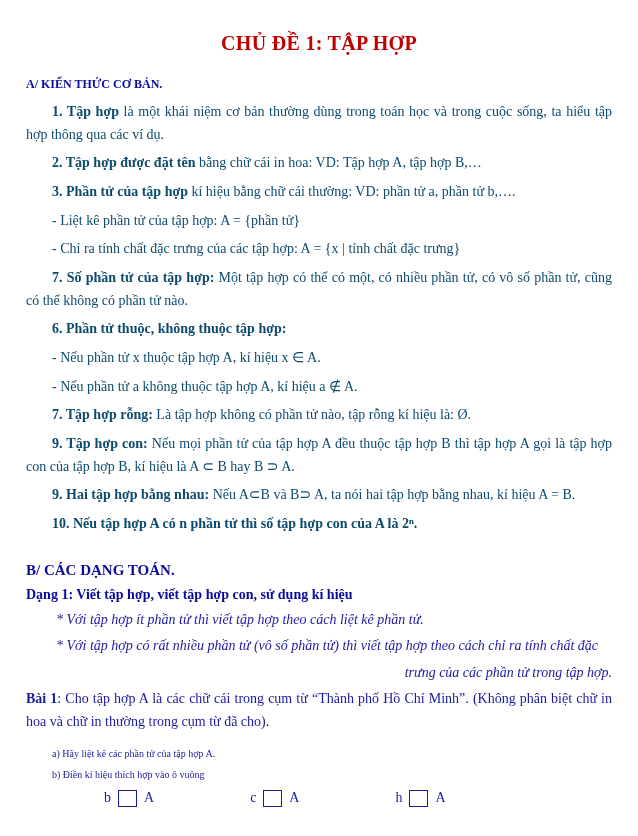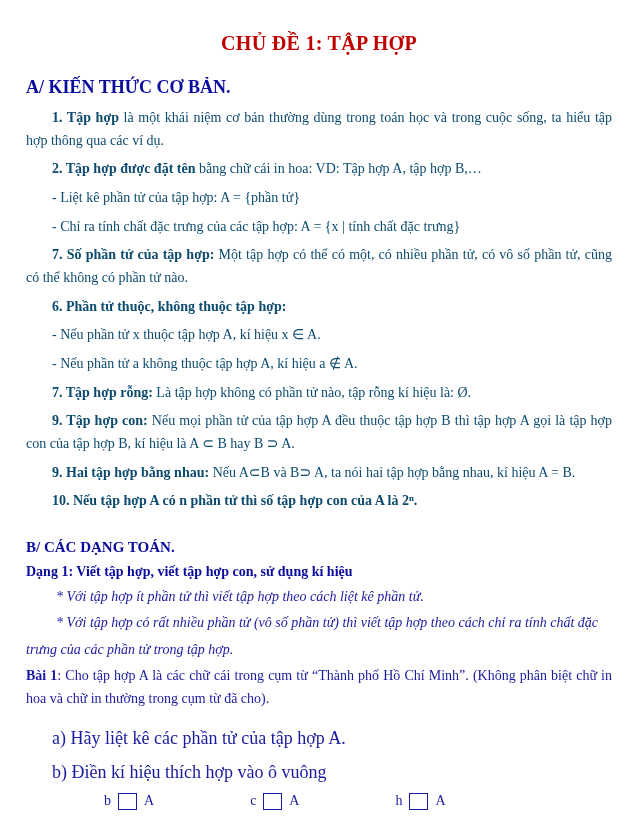--- a/index.html
+++ b/index.html
@@ -25,21 +25,21 @@
     text-align: center;
     color: #c00000;
     font-weight: bold;
     font-size: 20px;
     letter-spacing: 0.3px;
     margin: 8px 0 22px 0;
   }
   .sec-head {
     color: #0a0a9e;
     font-weight: bold;
-    font-size: 18px;
+    font-size: 12px;
     margin: 0 0 9px 0;
   }
   .p {
     font-size: 14px;
     line-height: 1.62;
     color: #0c4a6e;
     margin: 0 0 6px 0;
     text-align: justify;
   }
   .p.indent {
@@ -66,30 +66,31 @@
   .star {
     font-style: italic;
     font-size: 14px;
     line-height: 1.6;
     margin: 0 0 4px 0;
     text-indent: 30px;
     color: #1a1aa0;
   }
   .star.cont {
     text-indent: 0;
+    text-align: right;
   }
   .bai {
     font-size: 14px;
     line-height: 1.62;
     margin: 4px 0 13px 0;
     text-align: justify;
     color: #1a1aa0;
   }
   .sub {
-    font-size: 18px;
+    font-size: 10px;
     line-height: 1.62;
     margin: 0 0 5px 0;
     text-indent: 26px;
     color: #1a1aa0;
     font-family: Liberation Serif, serif;
   }
   .boxrow {
     display: flex;
     align-items: center;
     margin: 6px 0 8px 0;
@@ -122,20 +123,21 @@
 <div class="page">
 
   <div class="title">CHỦ ĐỀ 1: TẬP HỢP</div>
 
   <div class="sec-head">A/ KIẾN THỨC CƠ BẢN.</div>
 
   <p class="p indent"><span class="b">1. Tập hợp</span><span> là một khái niệm cơ bản thường dùng trong toán học và trong cuộc sống, ta hiểu tập hợp thông qua các ví dụ.</span></p>
 
   <p class="p indent"><span class="b">2. Tập hợp được đặt tên</span><span> bằng chữ cái in hoa: VD: Tập hợp A, tập hợp B,…</span></p>
 
+  <p class="p indent"><span class="b">3. Phần tử của tập hợp</span><span> kí hiệu bằng chữ cái thường: VD: phần tử a, phần tử b,….</span></p>
 
 
   <p class="p indent">- Liệt kê phần tử của tập hợp: A = {phần tử}</p>
 
   <p class="p indent">- Chỉ ra tính chất đặc trưng của các tập hợp: A = {x | tính chất đặc trưng}</p>
 
   <p class="p indent"><span class="b">7. Số phần tử của tập hợp:</span><span> Một tập hợp có thể có một, có nhiều phần tử, có vô số phần tử, cũng có thể không có phần tử nào.</span></p>
 
   <p class="p indent"><span class="b">6. Phần tử thuộc, không thuộc tập hợp:</span></p>
 

